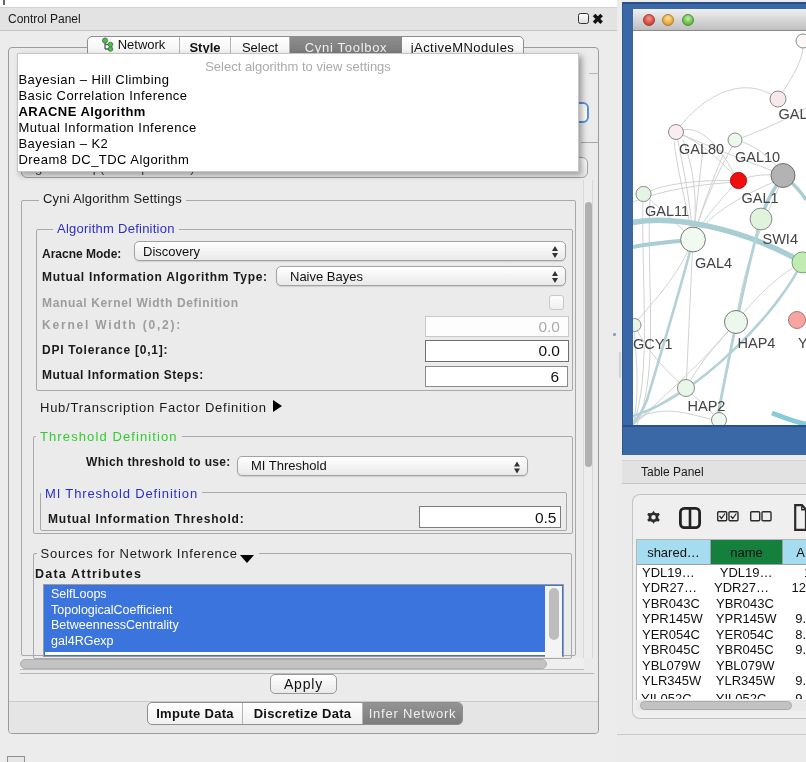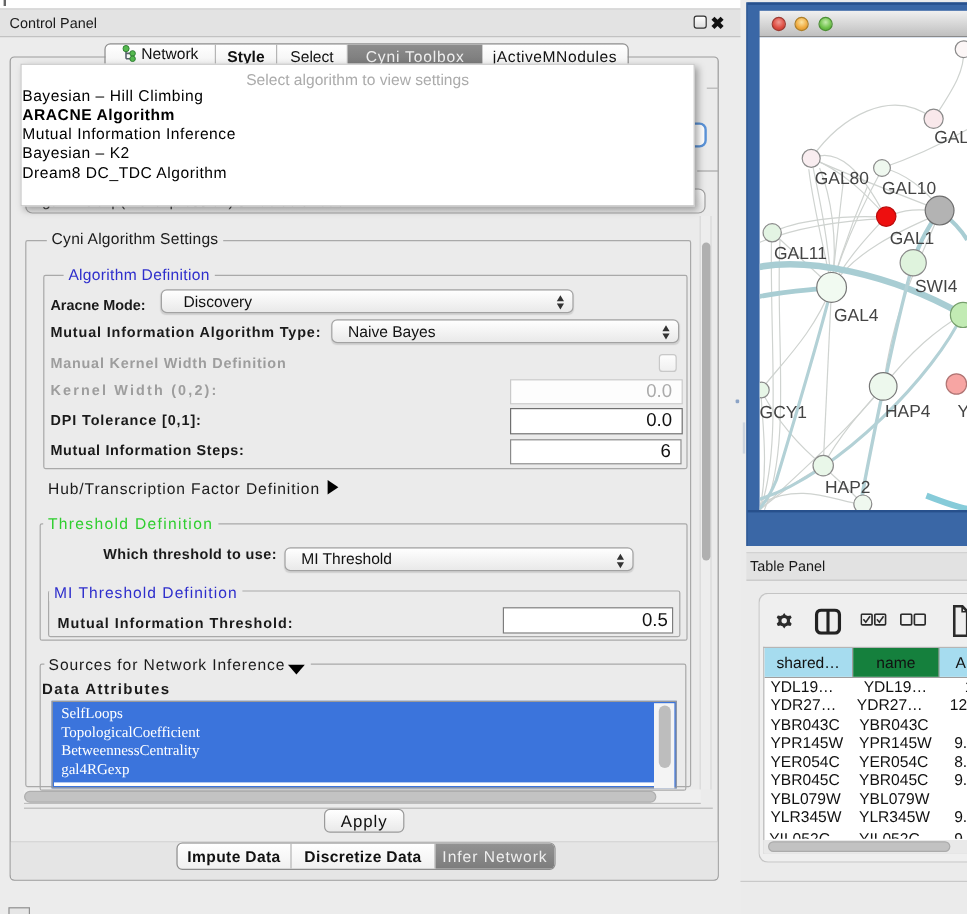--- a/index.html
+++ b/index.html
@@ -40,41 +40,42 @@
 <div class="abs" style="left:560px;top:102px;width:29px;height:21px;border:2px solid #5b93d8;border-radius:6px;background:#fff;"></div>
 <div class="abs" style="left:21px;top:157px;width:567px;height:21px;border:1px solid #a2a2a2;border-radius:6px;background:linear-gradient(#fff,#e9e9e9);font-size:13px;color:#444;line-height:19px;padding-left:13px;overflow:hidden;">gal4RGexp(RG expression) sh default node</div>
 
 <div class="abs" style="left:589px;top:73px;width:10px;height:1px;background:#b5b5b5;"></div>
 <div class="abs" style="left:581px;top:142px;width:18px;height:1px;background:#a8a8a8;"></div>
 
 <div class="abs" style="left:17px;top:53px;width:562px;height:119px;background:#fff;border:1px solid #c6c6c6;box-shadow:3px 3px 6px rgba(0,0,0,0.35);z-index:30;">
   <div style="text-align:center;font-size:13px;color:#ababab;padding-top:4.5px;height:17.5px;">Select algorithm to view settings</div>
   <div style="font-size:13px;letter-spacing:0.45px;color:#000;padding-left:0.5px;line-height:16px;">
     <div>Bayesian – Hill Climbing</div>
+    <div>Basic Correlation Inference</div>
     <div style="font-weight:bold;">ARACNE Algorithm</div>
     <div>Mutual Information Inference</div>
     <div>Bayesian – K2</div>
     <div>Dream8 DC_TDC Algorithm</div>
   </div>
 </div>
 
 <div class="abs" style="left:583px;top:180px;width:10px;height:478px;background:#ededed;border-left:1px solid #d8d8d8;border-right:1px solid #d8d8d8;"></div>
 <div class="abs" style="left:584.5px;top:202px;width:7px;height:265px;background:#b0b0b0;border-radius:3.5px;"></div>
 <div class="abs" style="left:20px;top:658px;width:564px;height:12px;background:#efefef;border-bottom:1px solid #bdbdbd;"></div>
 <div class="abs" style="left:20px;top:659px;width:527px;height:10px;background:#c3c3c3;border:1px solid #aeaeae;border-radius:5px;"></div>
 <div class="abs" style="left:20px;top:673px;width:574px;height:1px;background:#b8b8b8;"></div>
 
 <div class="abs" style="left:21px;top:200px;width:555px;height:456px;border:1px solid #a9a9a9;border-radius:2px;"></div>
 <div class="abs" style="left:39px;top:191px;background:#ebebeb;padding:0 4px;font-size:13px;letter-spacing:0.2px;color:#1a1a1a;">Cyni Algorithm Settings</div>
 
 <div class="abs" style="left:36px;top:229px;width:537px;height:162px;border:1px solid #a9a9a9;border-radius:2px;"></div>
 <div class="abs" style="left:53px;top:221px;background:#ebebeb;padding:0 4px;font-size:13px;letter-spacing:0.25px;color:#2e2ecc;">Algorithm Definition</div>
 
 <div class="abs lbl" style="left:42px;top:247px;">Aracne Mode:</div>
-<div class="combo" style="left:134px;top:241px;width:344px;height:20px;line-height:19px;padding-left:18px;">Discovery
+<div class="combo" style="left:134px;top:241px;width:432px;height:20px;line-height:19px;padding-left:8px;">Discovery
   <svg class="ar" width="10" height="20" viewBox="0 0 10 20">
       <path d="M5 4 L8 9 L2 9 Z M5 16 L8 11 L2 11 Z" fill="#333"></path>
     </svg></div>
 
 <div class="abs lbl" style="left:42px;top:270px;letter-spacing:0.7px;">Mutual Information Algorithm Type:</div>
 <div class="combo" style="left:276px;top:266px;width:290px;height:20px;line-height:19px;padding-left:13px;">Naive Bayes
   <svg class="ar" width="10" height="20" viewBox="0 0 10 20">
       <path d="M5 4 L8 9 L2 9 Z M5 16 L8 11 L2 11 Z" fill="#333"></path>
     </svg></div>
 
@@ -110,21 +111,21 @@
 <div class="abs lbl" style="left:48px;top:512px;letter-spacing:0.8px;">Mutual Information Threshold:</div>
 <div class="fld" style="left:419px;top:506px;width:142px;height:22px;line-height:22.5px;border:1px solid #7d7d7d;padding-right:3.5px;">0.5</div>
 
 <div class="abs" style="left:33px;top:553px;width:539px;height:106px;border:1px solid #a9a9a9;border-radius:2px;"></div>
 <div class="abs" style="left:36.5px;top:546px;background:#ebebeb;padding:0 4px;font-size:13px;letter-spacing:0.75px;color:#1a1a1a;">Sources for Network Inference&nbsp;&nbsp;&nbsp;&nbsp;</div>
 <div class="abs" style="left:239px;top:550px;"><svg width="16" height="11" viewBox="0 0 16 11">
       <path d="M1 2 L15 2 L8 10 Z" fill="#000"></path>
     </svg></div>
 <div class="abs lbl" style="left:35px;top:567px;font-size:12.5px;letter-spacing:1.2px;">Data Attributes</div>
 
-<div class="abs" style="left:43px;top:584px;width:521px;height:73px;border:1px solid #9a9a9a;background:#3b74dc;font-family:Liberation Serif, serif;">
+<div class="abs" style="left:43px;top:584px;width:521px;height:73px;border:1px solid #9a9a9a;background:#3b74dc;">
   <div style="color:#fff;font-size:12.5px;line-height:15.5px;padding:2px 0 0 7px;">SelfLoops<br>TopologicalCoefficient<br>BetweennessCentrality<br>gal4RGexp</div>
   <div style="position:absolute;left:1px;right:17px;bottom:1px;height:3px;background:#fff;"></div>
   <div style="position:absolute;right:1px;top:1px;width:17px;height:71px;background:#f4f4f4;"></div>
   <div style="position:absolute;right:4px;top:3px;width:10px;height:52px;background:#bdbdbd;border-radius:5px;"></div>
 </div>
 
 <div class="abs" style="left:270px;top:674px;width:67px;height:20px;border:1px solid #9a9a9a;border-radius:5px;background:linear-gradient(#ffffff,#e9e9e9);text-align:center;line-height:19px;font-size:14px;letter-spacing:0.8px;color:#111;">Apply</div>
 
 <div class="abs" style="left:9px;top:701px;width:589px;height:32px;background:#e5e5e5;border-top:1px solid #cacaca;border-radius:0 0 4px 4px;"></div>
 <div class="abs" style="left:147px;top:702px;width:316px;height:23px;border:1px solid #8e8e8e;border-radius:5px;background:linear-gradient(#ffffff,#f0f0f0);overflow:hidden;display:flex;">
@@ -222,21 +223,21 @@
     <text x="633" y="348.5">GCY1</text>
     <text x="737.5" y="347.5">HAP4</text>
     <text x="798" y="347.5">Y</text>
     <text x="687.5" y="410.5">HAP2</text>
   </g>
 </svg>
 </div>
 
 <div class="abs" style="left:617px;top:455px;width:189px;height:307px;background:#ebebeb;"></div>
 <div class="abs" style="left:622px;top:460px;width:184px;height:24px;background:#e2e2e2;border-top:1px solid #d2d2d2;border-bottom:1px solid #c6c6c6;"></div>
-<div class="abs" style="left:625px;top:460px;height:36px;line-height:24px;font-size:12px;color:#1a1a1a;">Table Panel</div>
+<div class="abs" style="left:641px;top:460px;height:36px;line-height:24px;font-size:12px;color:#1a1a1a;">Table Panel</div>
 
 <div class="abs" style="left:632px;top:494px;width:184px;height:225px;background:#efefef;border:1px solid #c4c4c4;border-radius:8px 0 0 8px;border-right:none;"></div>
 
 <svg class="abs" style="left:646px;top:510px;" width="15" height="15" viewBox="0 0 18 18">
   <path fill="#2b2b2b" d="M9 1 L10.6 3.2 A6 6 0 0 1 12.6 4.0 L15.3 3.5 L16.5 5.6 L14.7 7.6 A6 6 0 0 1 14.7 9.8 L16.5 11.8 L15.3 13.9 L12.6 13.4 A6 6 0 0 1 10.6 14.2 L9 16.6 L7.4 14.2 A6 6 0 0 1 5.4 13.4 L2.7 13.9 L1.5 11.8 L3.3 9.8 A6 6 0 0 1 3.3 7.6 L1.5 5.6 L2.7 3.5 L5.4 4.0 A6 6 0 0 1 7.4 3.2 Z M9 6 A2.7 2.7 0 1 0 9 11.4 A2.7 2.7 0 1 0 9 6 Z" fill-rule="evenodd"></path>
 </svg>
 <svg class="abs" style="left:679px;top:507px;" width="22" height="22" viewBox="0 0 22 22">
   <rect x="1.4" y="1.4" width="19.2" height="19.2" rx="4" fill="none" stroke="#222" stroke-width="2.8"></rect>
   <line x1="11" y1="1.4" x2="11" y2="20.6" stroke="#222" stroke-width="2.6"></line>
 </svg>

